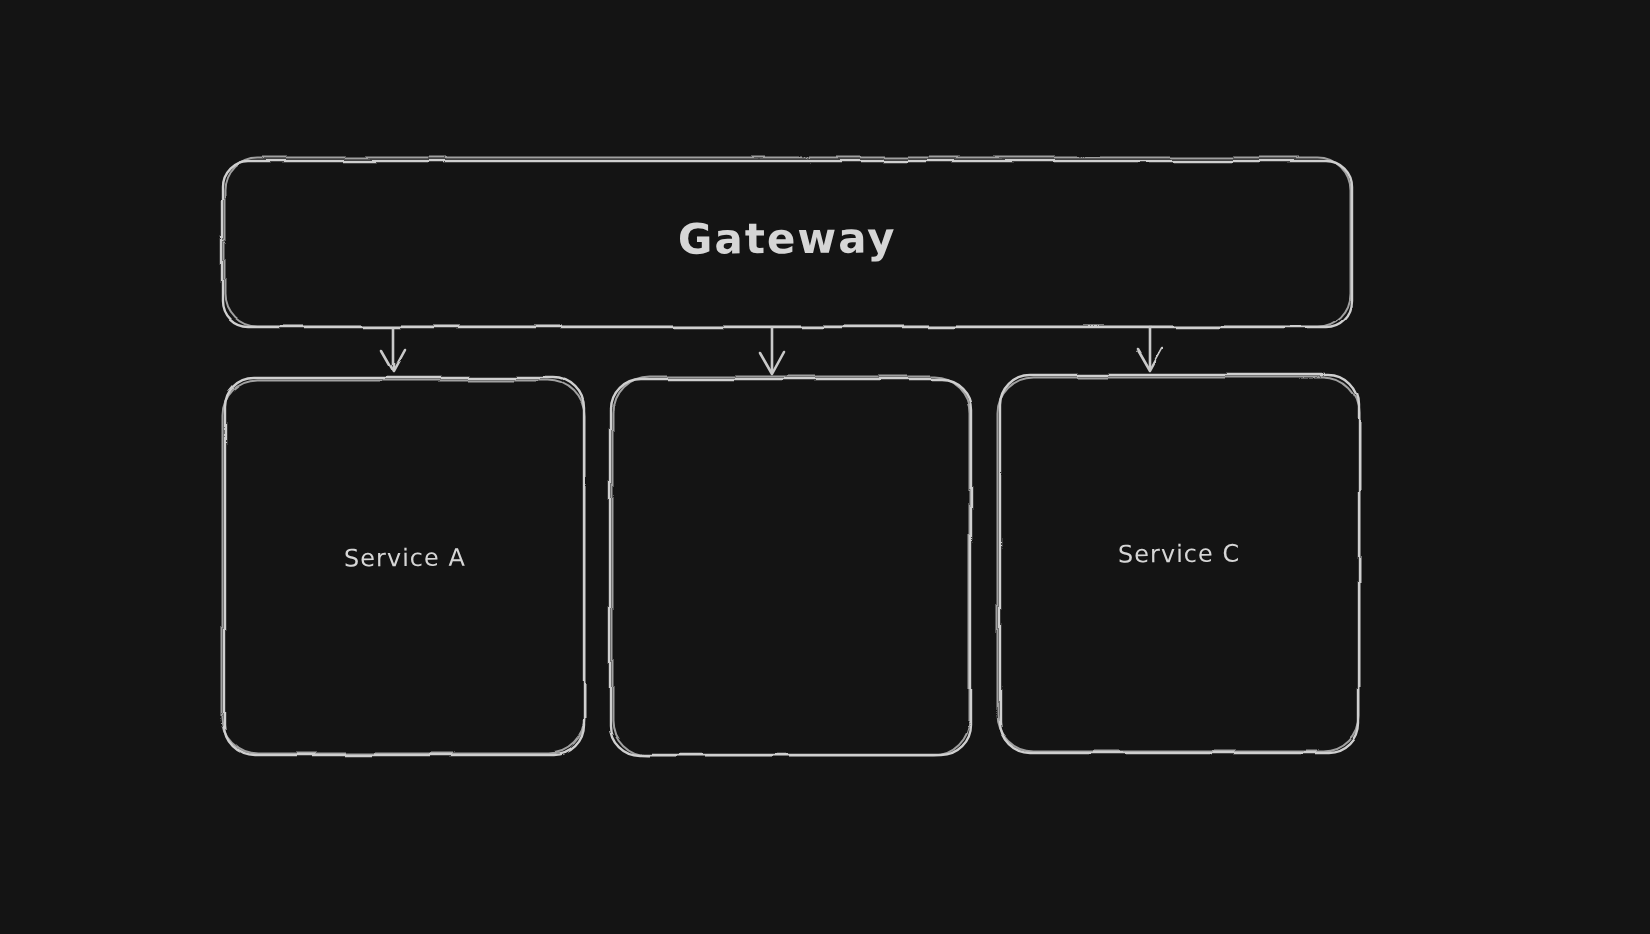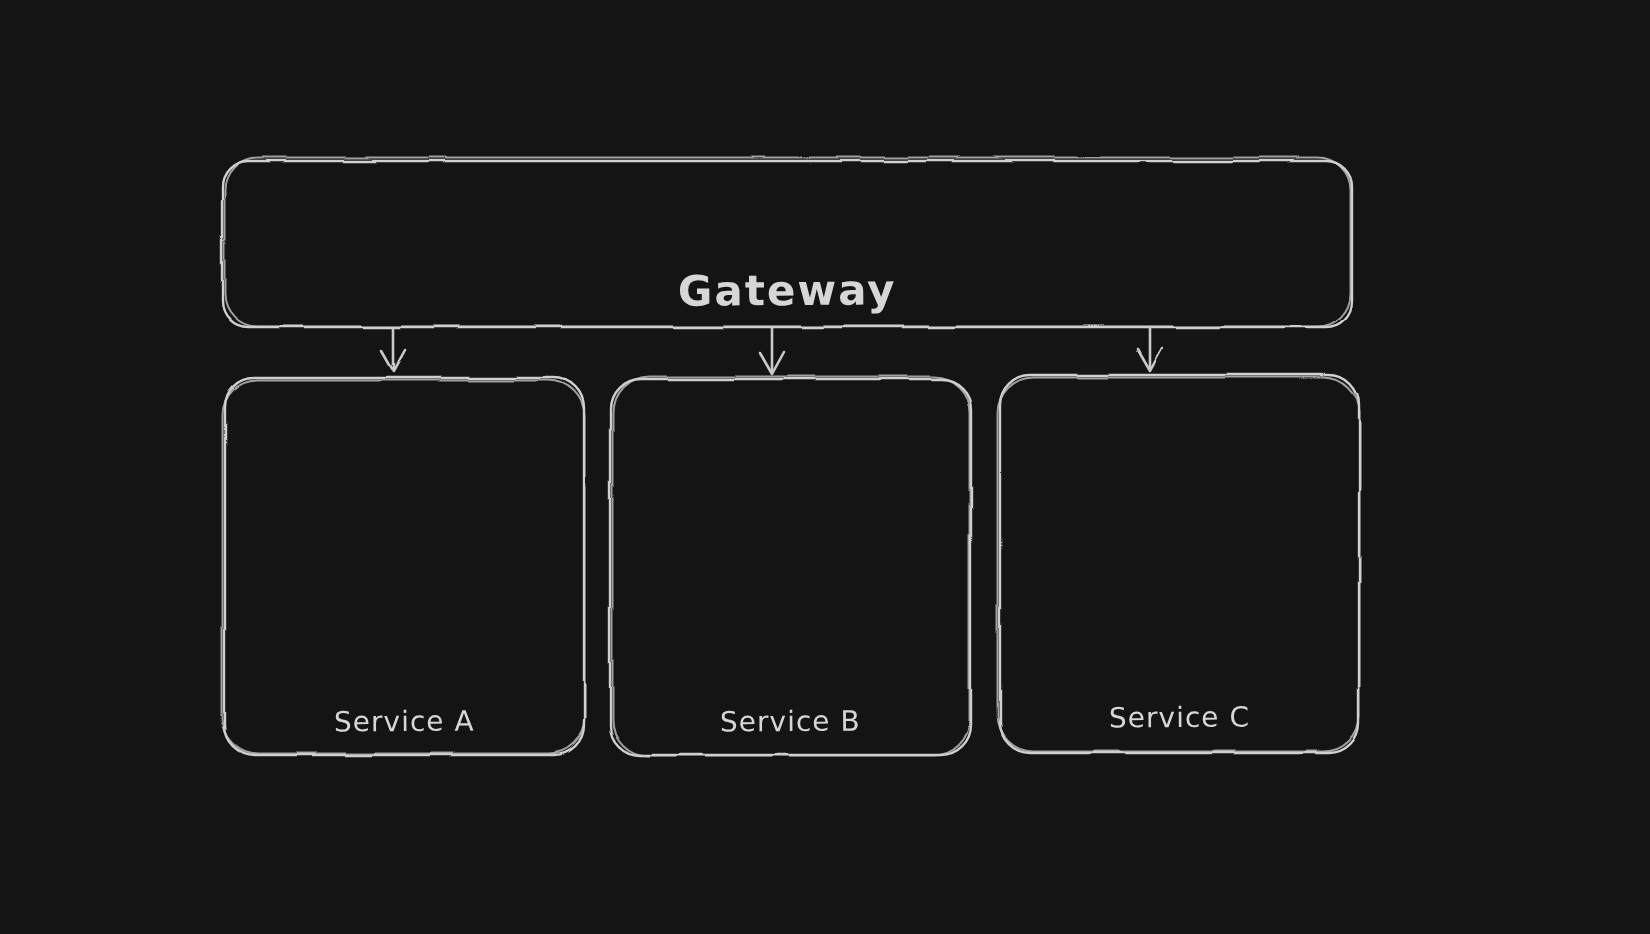--- a/index.html
+++ b/index.html
@@ -39,40 +39,40 @@
   .edge-line {
     fill: none;
     stroke: #c9c9c9;
     stroke-width: 2.6;
     stroke-linecap: round;
     stroke-linejoin: round;
   }
   .node-overlay {
     position: absolute;
     display: flex;
-    align-items: flex-end;
+    align-items: center;
     justify-content: center;
     color: #d6d6d6;
     cursor: default;
     user-select: none;
   }
   .node-overlay.gateway {
     left: 222px; top: 161px;
     width: 1130px; height: 166px;
     padding-bottom: 12px;
     box-sizing: border-box;
     font-size: 42px;
     letter-spacing: 2px;
     font-weight: bold;
   }
   .node-overlay.svc {
     width: 359px; height: 377px;
     padding-bottom: 17px;
     box-sizing: border-box;
-    font-size: 28px;
+    font-size: 24px;
     letter-spacing: 1px;
   }
   .node-overlay.svc-a { left: 225px; top: 378px; }
   .node-overlay.svc-b { left: 610px; top: 379px; width: 361px; height: 376px; }
   .node-overlay.svc-c { left: 1000px; top: 373px; height: 378px; }
   .node-label {
     transform: rotate(-0.4deg);
     white-space: nowrap;
   }
 </style>
@@ -129,21 +129,18 @@
   </svg>
 
   <div class="node-overlay gateway">
     <span class="node-label">Gateway</span>
   </div>
 
   <div class="node-overlay svc svc-a">
     <span class="node-label">Service A</span>
   </div>
 
-  <div class="node-overlay svc svc-b">
-    <span class="node-label">Service B</span>
-  </div>
 
   <div class="node-overlay svc svc-c">
     <span class="node-label">Service C</span>
   </div>
 
 </div>
 
 </body></html>

